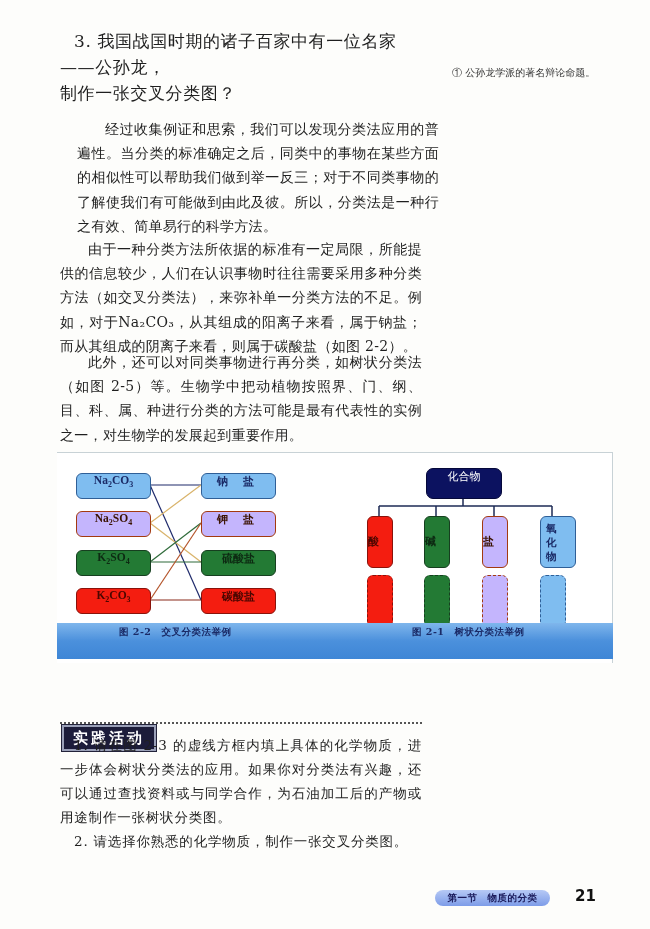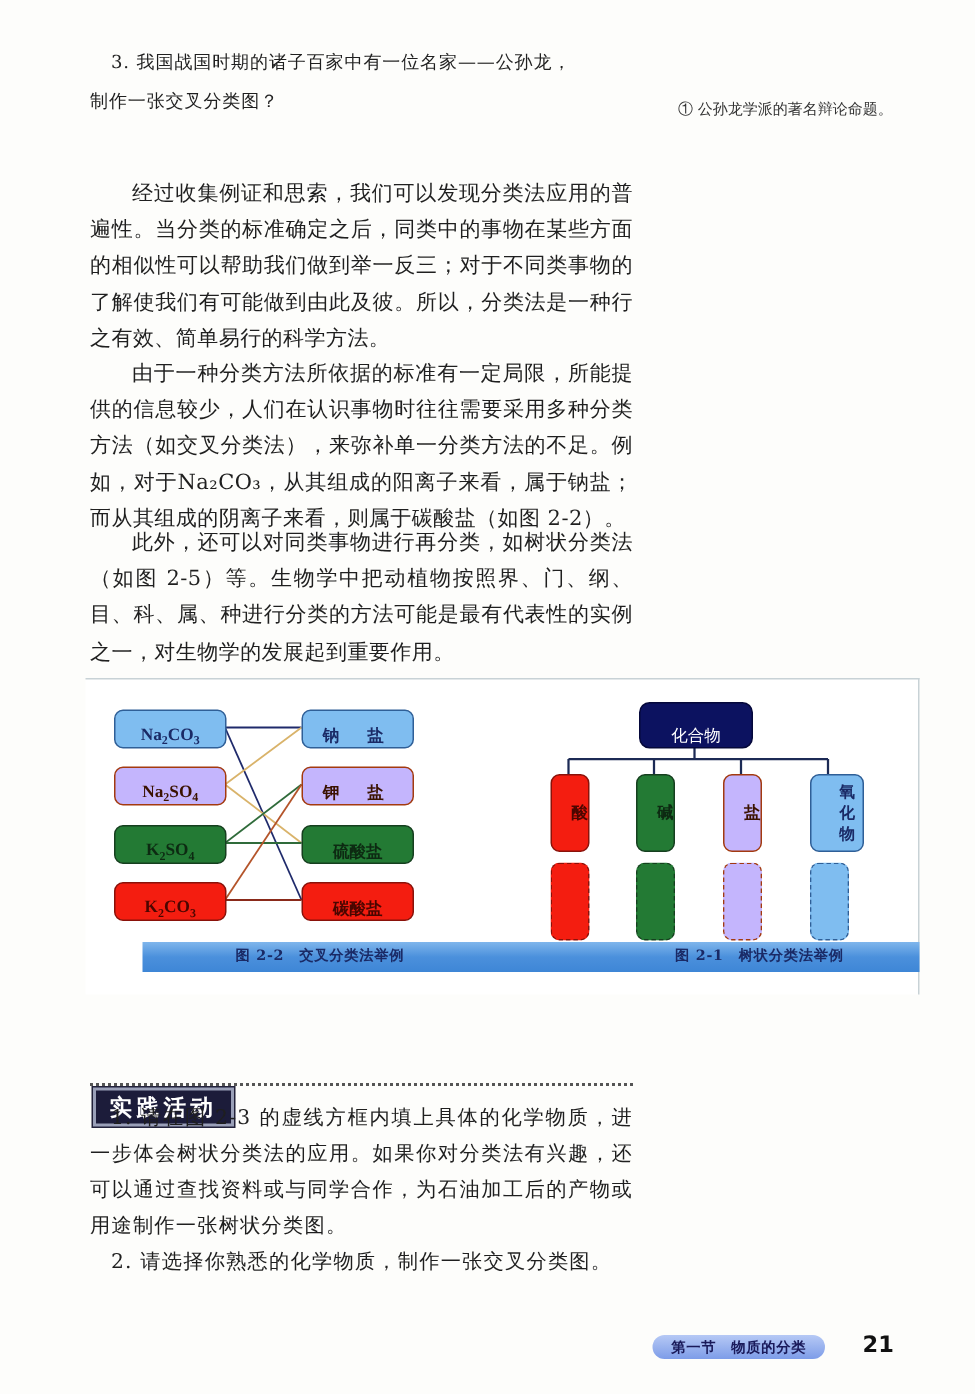--- a/index.html
+++ b/index.html
@@ -1,47 +1,47 @@
 <!DOCTYPE html>
 <html><head>
 <meta charset="utf-8">
 <style>
   html, body { margin: 0; padding: 0; }
   body {
     width: 650px; height: 929px; background: #fdfdfb; position: relative; overflow: hidden;
     font-family: "DejaVu Serif", "Liberation Serif", serif; color: #1f1f1f;
   }
   .abs { position: absolute; }
-  .q-text { left: 60px; top: 28px; width: 370px; font-size: 12px; line-height: 26px; letter-spacing: 0.6px; text-indent: 0; }
+  .q-text { left: 60px; top: 28px; width: 370px; font-size: 17px; line-height: 26px; letter-spacing: 0.6px; text-indent: 0; }
   .q-text p { margin: 0; }
   .note { left: 452px; top: 66px; font-size: 10px; color: #333; }
   .body-text { left: 60px; width: 362px; font-size: 14px; line-height: 24.2px; letter-spacing: 0.3px; text-align: justify; }
   .body-text p { margin: 0; text-indent: 28px; }
-  .para1 { top: 117px; }
+  .para1 { top: 117px; margin-left: 17px; }
   .para2 { top: 237px; }
   .para3 { top: 350px; }
 
   
   .figure { left: 57px; top: 452px; width: 555px; height: 210px; background: #fff;
     border-top: 1px solid #c8d2d6; border-right: 1px solid #c8d2d6; }
-  .caption-bar { position: absolute; left: 0; right: -1px; bottom: 15px; height: 20px;
-    background: linear-gradient(#7fb6ec, #4b90dc 50%, #3e86d6); margin-left: 38px; }
+  .caption-bar { position: absolute; left: 0; right: -1px; bottom: 4px; height: 36px;
+    background: linear-gradient(#7fb6ec, #4b90dc 50%, #3e86d6); }
   .caption { position: absolute; top: 3px; font-size: 9.5px; font-weight: bold; color: #1a2a66; letter-spacing: 0.5px; }
   .cap1 { left: 62px; }
   .cap2 { left: 355px; }
 
-  .box { position: absolute; border-radius: 6px; border: 1.5px solid #553; display: flex; align-items: flex-end; justify-content: center;
+  .box { position: absolute; border-radius: 6px; border: 1.5px solid #553; display: flex; align-items: flex-start; justify-content: center;
     font-family: "Liberation Serif", serif; font-weight: bold; font-size: 11.5px; }
   .box sub { font-size: 8px; }
   .c-blue { background: #7fbdf0; border-color: #2f5f97; color: #1a2a66; }
   .c-orange { background: #c4b5fd; border-color: #a33a10; color: #3a1200; }
   .c-green { background: #237a34; border-color: #163f1f; color: #0d2a12; }
   .c-red { background: #f41d10; border-color: #8a120a; color: #4a0600; }
   .left-box { left: 19px; width: 73px; height: 24px; }
-  .right-box { left: 144px; width: 73px; height: 24px; letter-spacing: 6px; font-family: Liberation Mono, monospace; font-size: 11px; }
+  .right-box { left: 144px; width: 73px; height: 24px; letter-spacing: 6px; font-family: Liberation Sans, sans-serif; font-size: 11px; }
   .right-box.tight { letter-spacing: 0; }
 
   .root-box { left: 369px; top: 15px; width: 74px; height: 29px; background: #0c1260; border: 1.5px solid #05083a;
     border-radius: 7px; color: #fff; font-family: "DejaVu Sans", sans-serif; font-size: 11px; font-weight: normal; }
   .tree-child { width: 24px; height: 50px; top: 63px; font-family: "DejaVu Sans", sans-serif; font-size: 11px;
     flex-direction: column; border-radius: 6px; line-height: 14px; }
   .tree-dashed { width: 24px; height: 50px; top: 122px; border-style: dashed; border-radius: 6px; }
 
   
   .practice-title { left: 62px; top: 693px; width: 90px; height: 22px; background: #1c1c3a;

